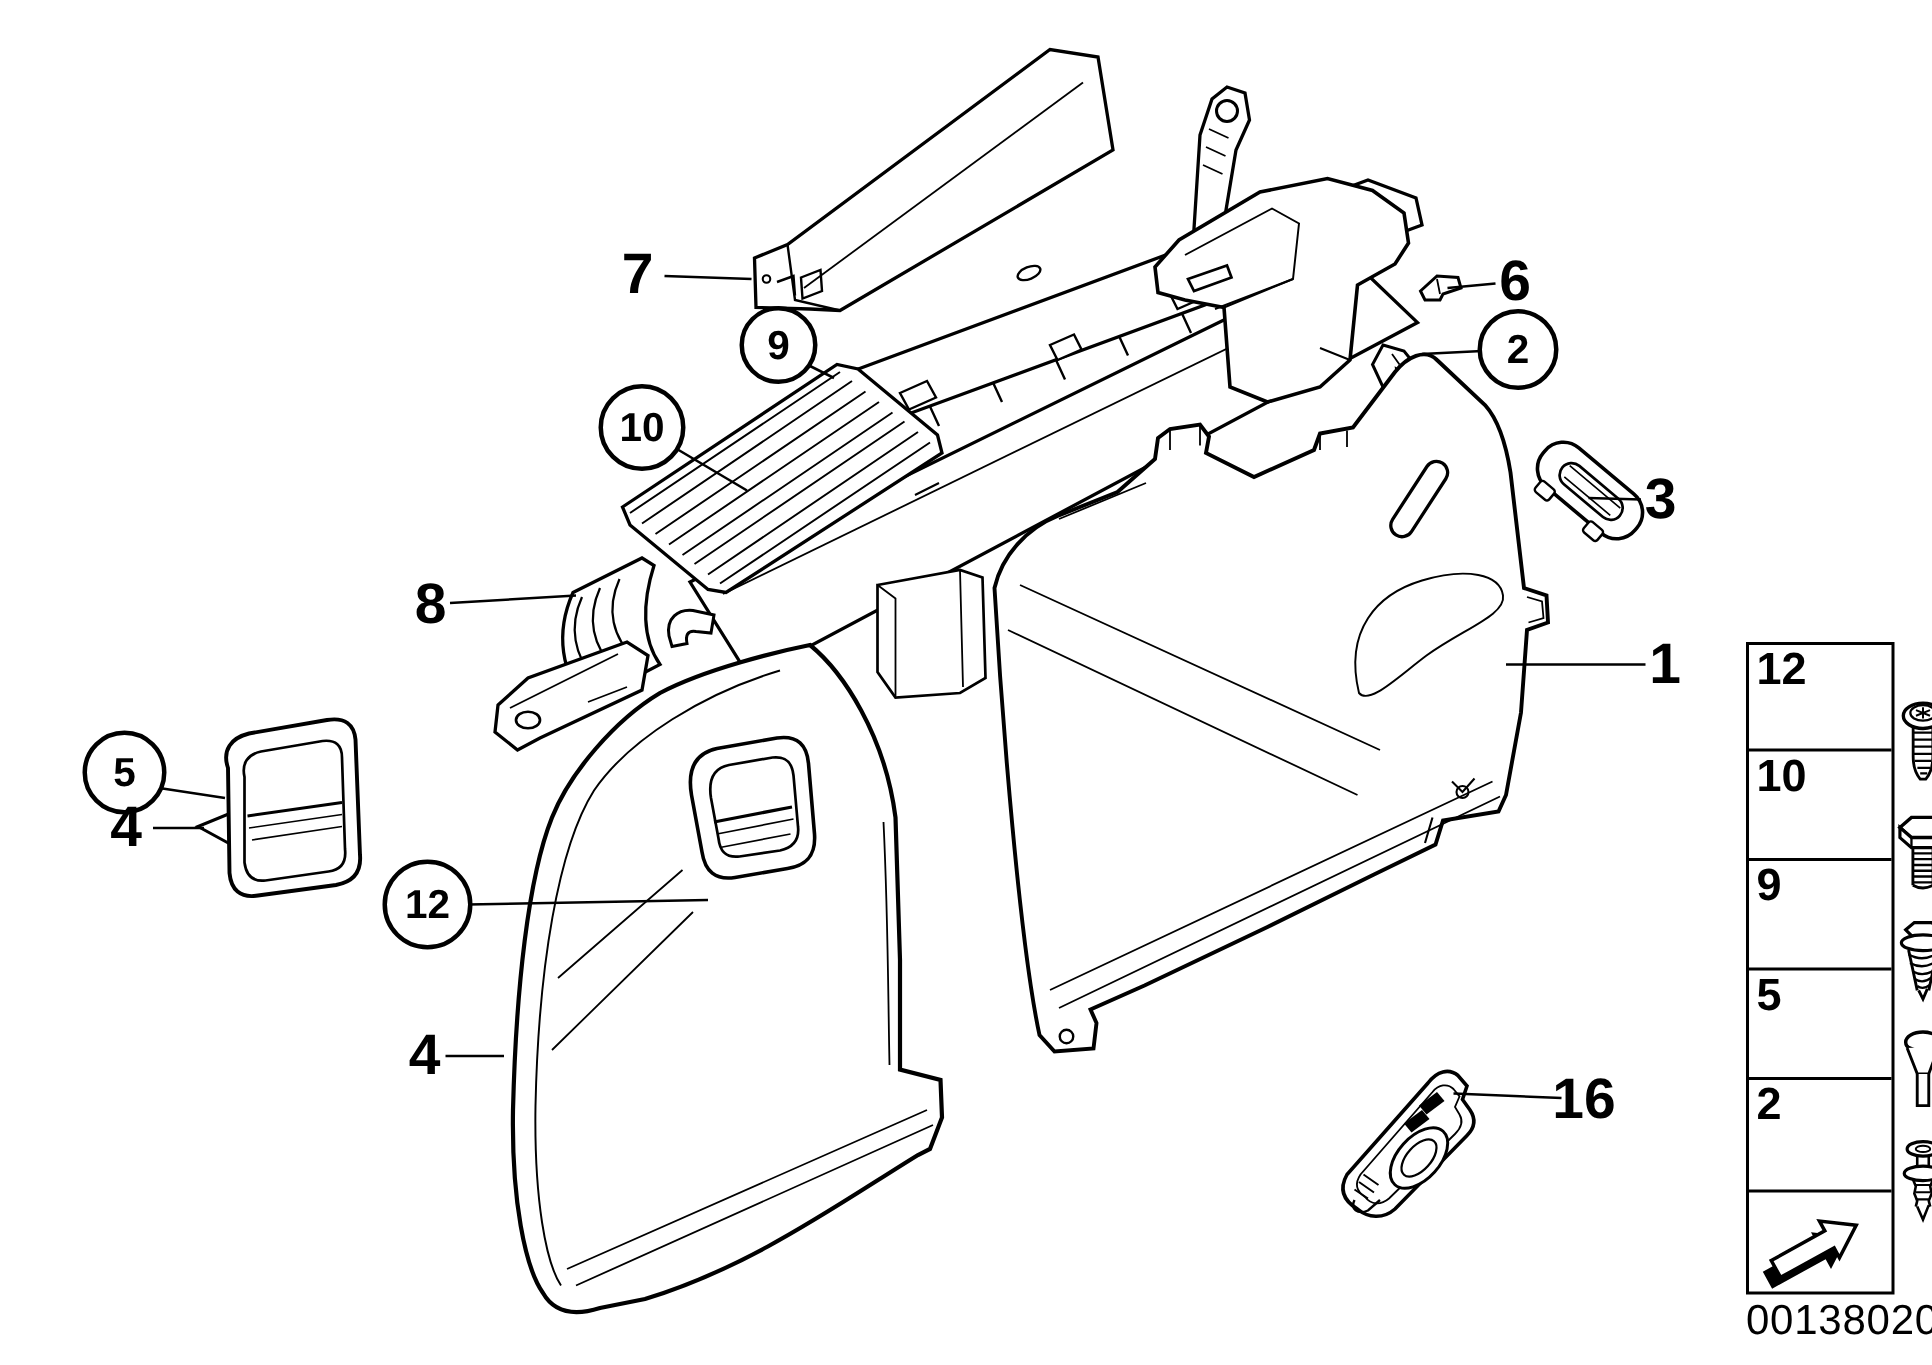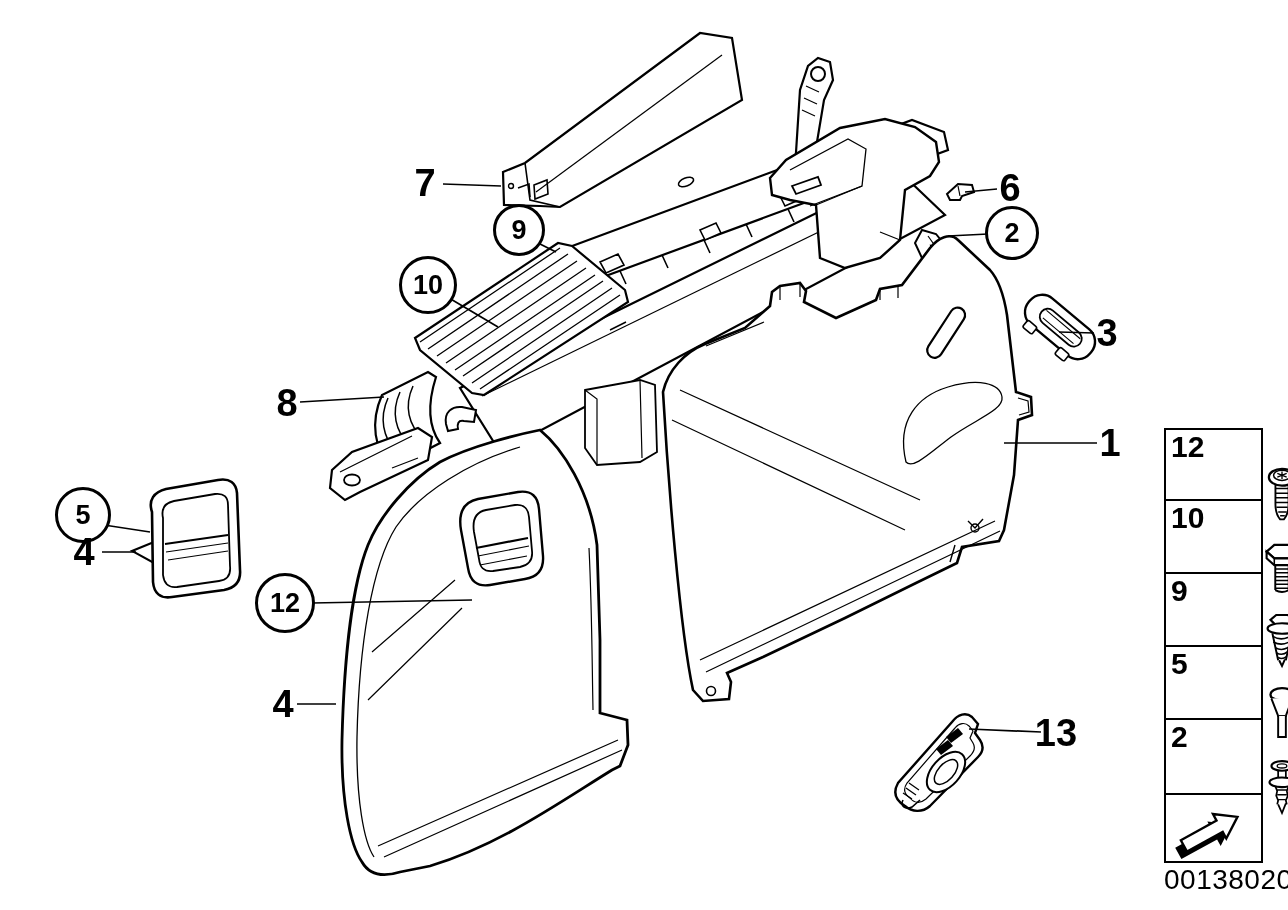--- a/index.html
+++ b/index.html
@@ -173,21 +173,21 @@
   <div class="callout circled" style="left:428px;top:285px;width:52px;height:52px">10</div>
   <div class="callout" style="left:1010px;top:188px">6</div>
   <div class="callout circled" style="left:1012px;top:233px;width:48px;height:48px">2</div>
   <div class="callout" style="left:1107px;top:333px">3</div>
   <div class="callout" style="left:1110px;top:443px">1</div>
   <div class="callout" style="left:287px;top:403px">8</div>
   <div class="callout circled" style="left:83px;top:515px;width:50px;height:50px">5</div>
   <div class="callout" style="left:84px;top:552px">4</div>
   <div class="callout circled" style="left:285px;top:603px;width:54px;height:54px">12</div>
   <div class="callout" style="left:283px;top:704px">4</div>
-  <div class="callout" style="left:1056px;top:733px">13</div>
+  <div class="callout" style="left:1056px;top:733px">16</div>
 
   <div class="legend">
 
     <div class="legend-cell" style="flex:0 0 69px">
       <span class="legend-num">12</span>
       <span class="legend-icon">
         <svg width="50" height="60" viewBox="0 0 52 64">
           <ellipse class="fw" stroke-width="2.4" cx="26" cy="13" rx="14" ry="9"></ellipse>
           <ellipse class="ln" stroke-width="1.6" cx="26" cy="11" rx="9" ry="5.5"></ellipse>
           <path class="ln" stroke-width="1.4" d="M26,7 l0,8 M21,9 l10,4 M31,9 l-10,4"></path>

